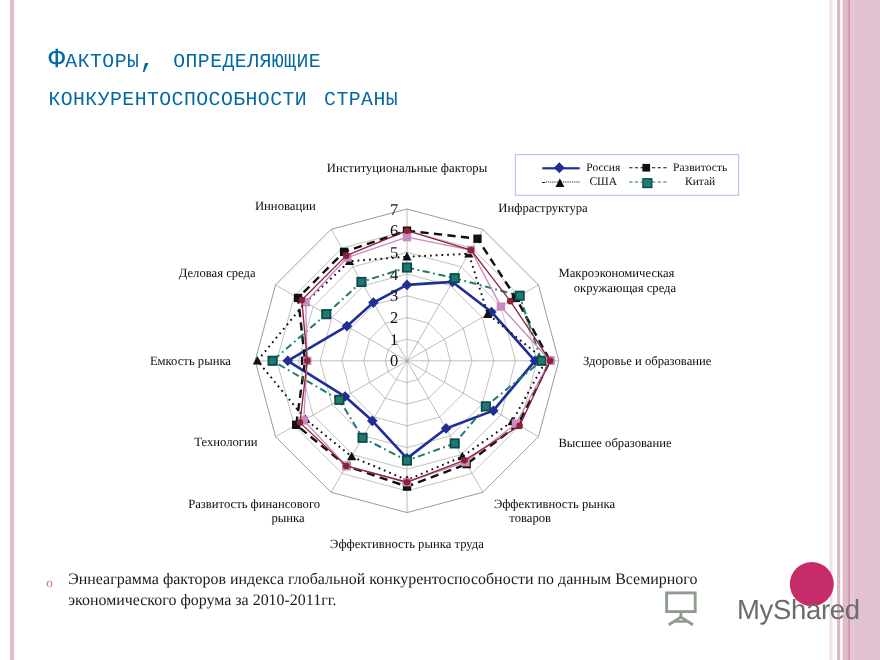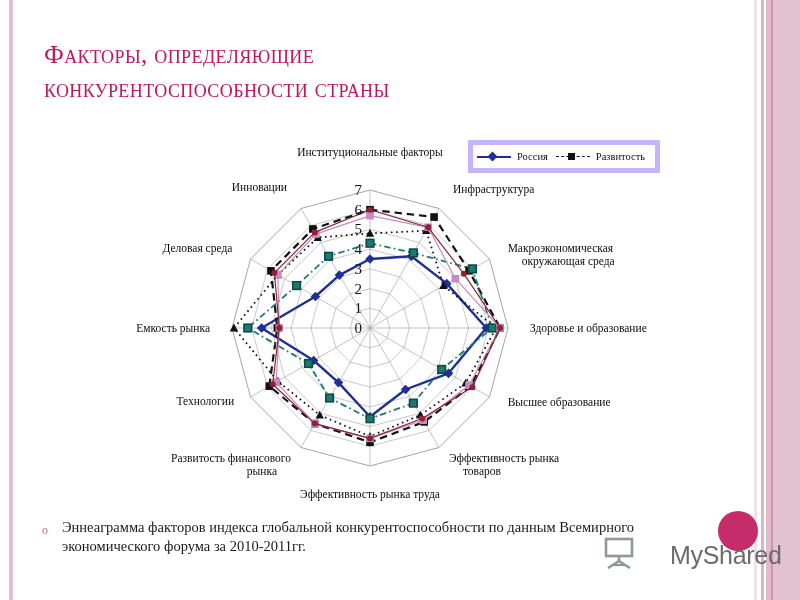--- a/index.html
+++ b/index.html
@@ -10,35 +10,35 @@
     position:relative;
   }
   
   #left-border{position:absolute;left:9px;top:0;width:4px;height:600px;
     background:linear-gradient(90deg,#e7c9d5 0%,#dcb4c6 45%,#e9cfd9 100%);}
   #right-border{position:absolute;right:0;top:0;width:46px;height:600px;}
   #right-border i{position:absolute;top:0;height:600px;display:block;}
   
   #title{
     position:absolute;left:44px;top:38px;width:520px;
-    color:#be185d;
-    font-family:Liberation Serif, serif;
+    color:#0369a1;
+    font-family:Liberation Mono, monospace;
     font-size:25px;line-height:34px;
     font-variant:small-caps;
     letter-spacing:.4px;
   }
   #title .ln{display:block;white-space:nowrap;}
   
   #chart-wrap{position:absolute;left:120px;top:135px;width:560px;height:375px;}
   #radar-svg{position:absolute;left:0;top:0;}
   
   #legend{
     position:absolute;left:468px;top:140px;
-    background:#fff;border:5px solid #c4b5fd;
-    padding:5px 6px 5px 0;
+    background:#fff;border:1px solid #c4b5fd;
+    padding:5px 6px 5px 20px;
     text-align:center;
   }
   #legend table{border-collapse:collapse;}
   #legend td{padding:0px 4px;vertical-align:middle;}
   #legend .lg-lbl{font-family:"Liberation Serif",serif;font-size:10.5px;color:#111;white-space:nowrap;padding-left:2px;}
   .lg-key{width:34px;height:13px;display:block;position:relative;}
   .lg-key .ln{position:absolute;left:0;top:6px;width:34px;height:0;border-top-width:1.6px;}
   .lg-key .mk{position:absolute;left:12px;top:3px;}
   
   .mk-diamond{width:7px;height:7px;transform:rotate(45deg);}
@@ -225,20 +225,36 @@
           </td>
           <td class="lg-lbl">Россия</td>
           <td>
             <span class="lg-key">
               <span class="ln" style="border-top: 1.8px dashed rgb(17, 17, 17);"></span>
               <span class="mk mk-square" style="background: rgb(17, 17, 17);"></span>
             </span>
           </td>
           <td class="lg-lbl">Развитость</td>
         </tr>
+        <tr>
+          <td>
+            <span class="lg-key">
+              <span class="ln" style="border-top: 1.4px dotted rgb(17, 17, 17);"></span>
+              <span class="mk mk-tri" style="border-bottom: 8px solid rgb(17, 17, 17);"></span>
+            </span>
+          </td>
+          <td class="lg-lbl">США</td>
+          <td>
+            <span class="lg-key">
+              <span class="ln" style="border-top: 1.4px dashed rgb(29, 122, 114);"></span>
+              <span class="mk mk-square" style="background: rgb(29, 122, 114); border: 1.5px solid rgb(13, 74, 69);"></span>
+            </span>
+          </td>
+          <td class="lg-lbl">Китай</td>
+        </tr>
       </tbody>
   </table>
 </div>
 
 <div id="caption">
   <span id="caption-bullet">o</span>
   <span>Эннеаграмма факторов индекса глобальной конкурентоспособности по данным Всемирного экономического форума за 2010-2011гг.</span>
 </div>
 
 <div id="watermark">

